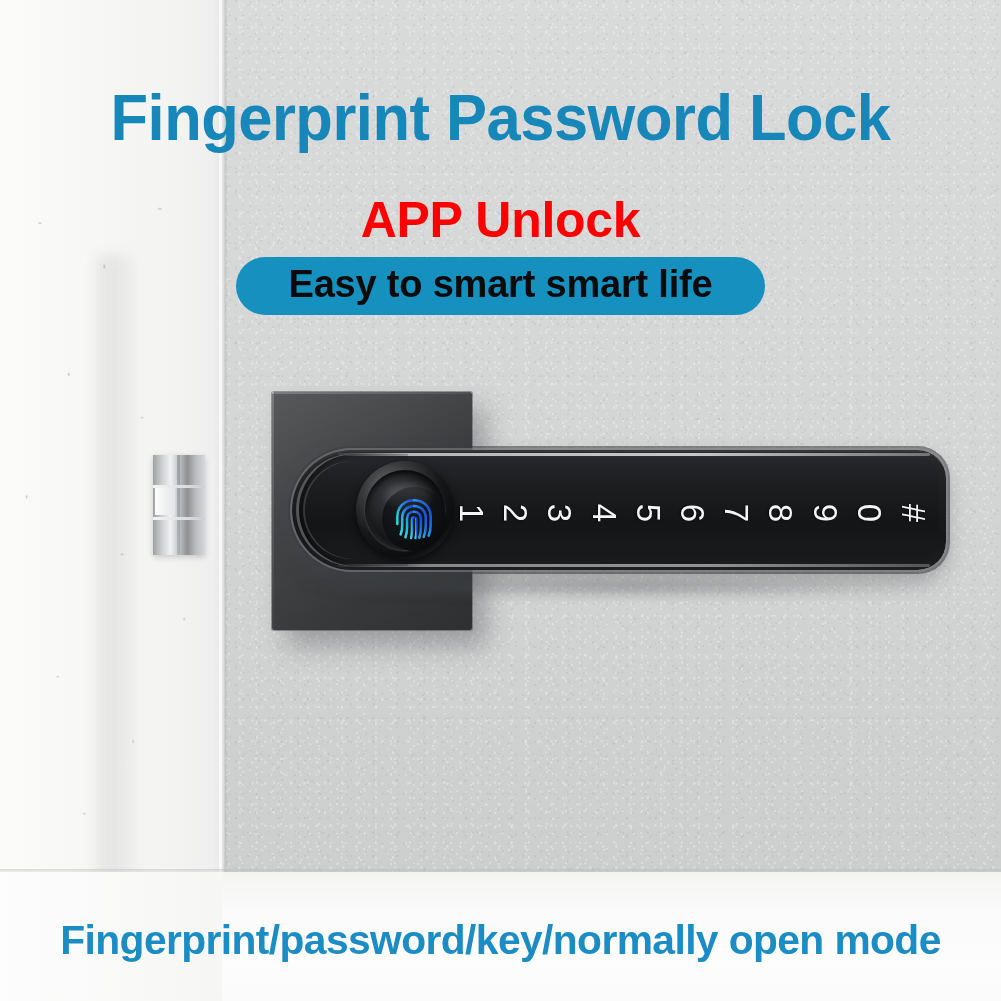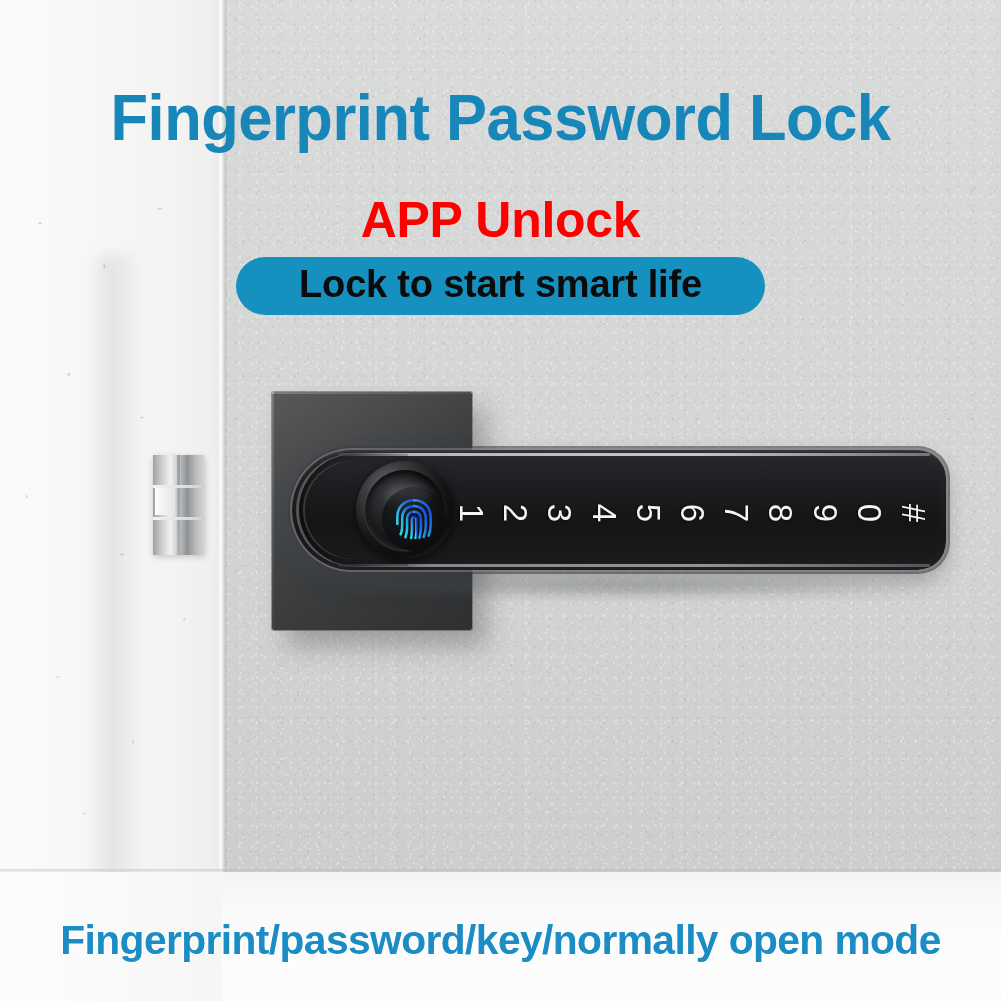--- a/index.html
+++ b/index.html
@@ -294,21 +294,21 @@
   <div class="door-seam2"></div>
   <div class="floor-band-edge"></div>
   <div class="floor-band"></div>
   <div class="floor-left"></div>
 
   <div class="headline" style="color:#1786B8;">Fingerprint Password Lock</div>
 
   <div class="subline" style="color:#FF0000;">APP Unlock</div>
 
   <div class="tagline-wrap">
-    <div class="tagline" style="background:#1690BE;color:#0B0B0B;">Lock to start smart life</div>
+    <div class="tagline" style="background:#1690BE;color:#0B0B0B;">Easy to smart smart life</div>
   </div>
 
   <div class="latch">
     <div class="latch-inner-hl"></div>
     <div class="latch-split"></div>
     <div class="latch-band latch-b1"></div>
     <div class="latch-band latch-b2"></div>
   </div>
 
   <div class="plate">

